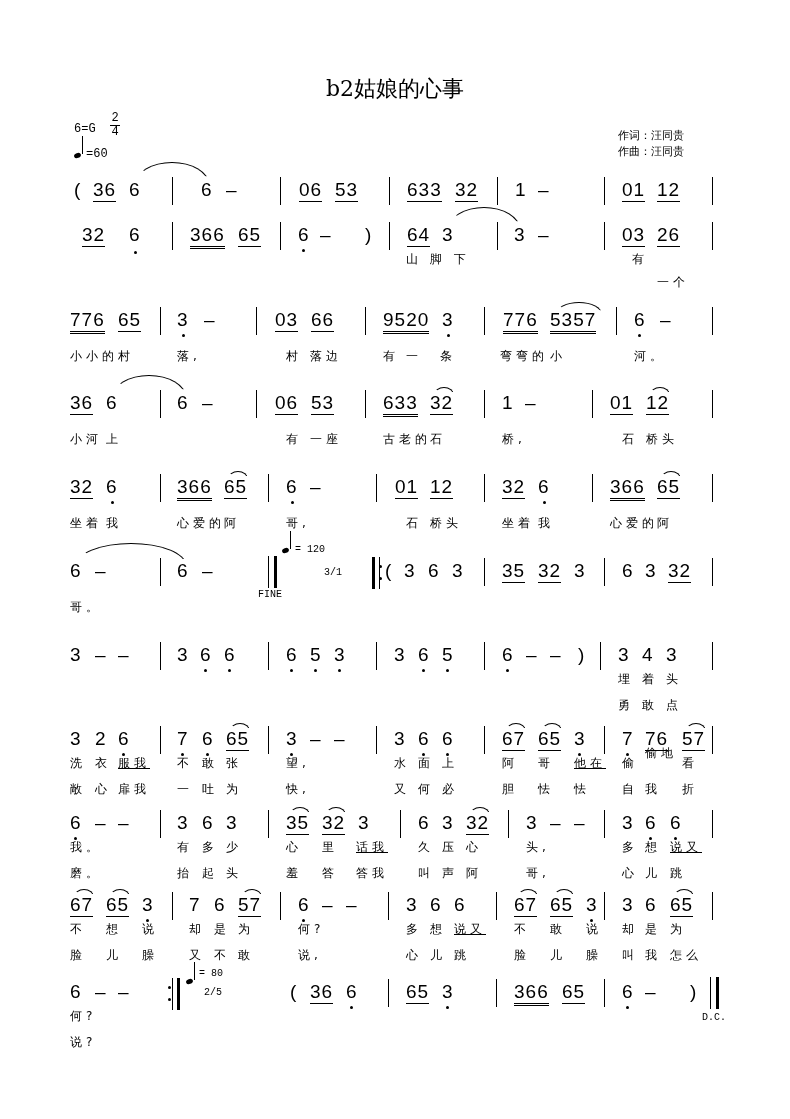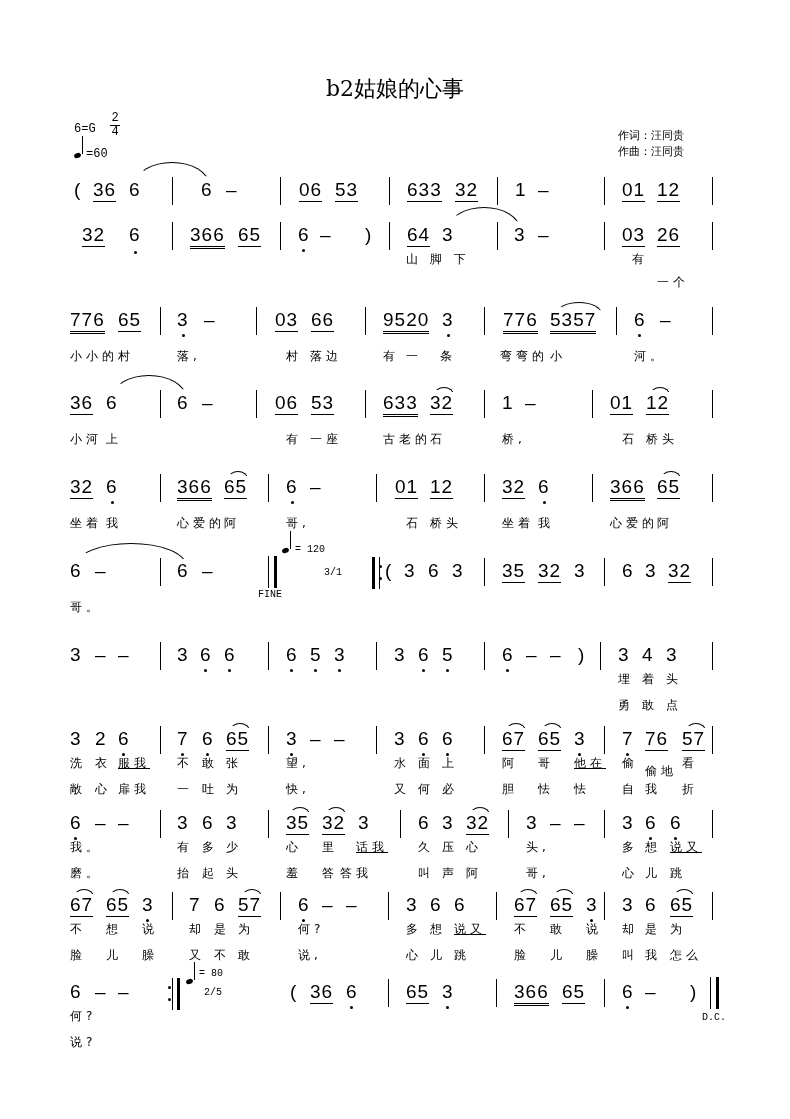--- a/index.html
+++ b/index.html
@@ -329,21 +329,21 @@
   <span class="lyr" style="left:202px;top:26px;">敢</span>
   <span class="lyr" style="left:226px;top:26px;">张</span>
   <span class="lyr" style="left:286px;top:26px;">望,</span>
   <span class="lyr" style="left:394px;top:26px;">水</span>
   <span class="lyr" style="left:418px;top:26px;">面</span>
   <span class="lyr" style="left:442px;top:26px;">上</span>
   <span class="lyr" style="left:502px;top:26px;">阿</span>
   <span class="lyr" style="left:538px;top:26px;">哥</span>
   <span class="lyr" style="left:574px;top:26px;text-decoration:underline;">他在</span>
   <span class="lyr" style="left:622px;top:26px;">偷</span>
-  <span class="lyr" style="left:645px;top:34px;">偷地</span>
+  <span class="lyr" style="left:645px;top:16px;">偷地</span>
   <span class="lyr" style="left:682px;top:26px;">看</span>
   <span class="lyr" style="left:70px;top:52px;">敞</span>
   <span class="lyr" style="left:95px;top:52px;">心</span>
   <span class="lyr" style="left:118px;top:52px;">扉我</span>
   <span class="lyr" style="left:177px;top:52px;">一</span>
   <span class="lyr" style="left:202px;top:52px;">吐</span>
   <span class="lyr" style="left:226px;top:52px;">为</span>
   <span class="lyr" style="left:286px;top:52px;">快,</span>
   <span class="lyr" style="left:394px;top:52px;">又</span>
   <span class="lyr" style="left:418px;top:52px;">何</span>
@@ -400,21 +400,21 @@
   <span class="lyr" style="left:526px;top:26px;">头,</span>
   <span class="lyr" style="left:622px;top:26px;">多</span>
   <span class="lyr" style="left:645px;top:26px;">想</span>
   <span class="lyr" style="left:670px;top:26px;text-decoration:underline;">说又</span>
   <span class="lyr" style="left:70px;top:52px;">磨。</span>
   <span class="lyr" style="left:177px;top:52px;">抬</span>
   <span class="lyr" style="left:202px;top:52px;">起</span>
   <span class="lyr" style="left:226px;top:52px;">头</span>
   <span class="lyr" style="left:286px;top:52px;">羞</span>
   <span class="lyr" style="left:322px;top:52px;">答</span>
-  <span class="lyr" style="left:340px;top:52px;">答我</span>
+  <span class="lyr" style="left:356px;top:52px;">答我</span>
   <span class="lyr" style="left:418px;top:52px;">叫</span>
   <span class="lyr" style="left:442px;top:52px;">声</span>
   <span class="lyr" style="left:466px;top:52px;">阿</span>
   <span class="lyr" style="left:526px;top:52px;">哥,</span>
   <span class="lyr" style="left:622px;top:52px;">心</span>
   <span class="lyr" style="left:645px;top:52px;">儿</span>
   <span class="lyr" style="left:670px;top:52px;">跳</span>
 </div>
 
 <div class="row" style="top:895px;">

